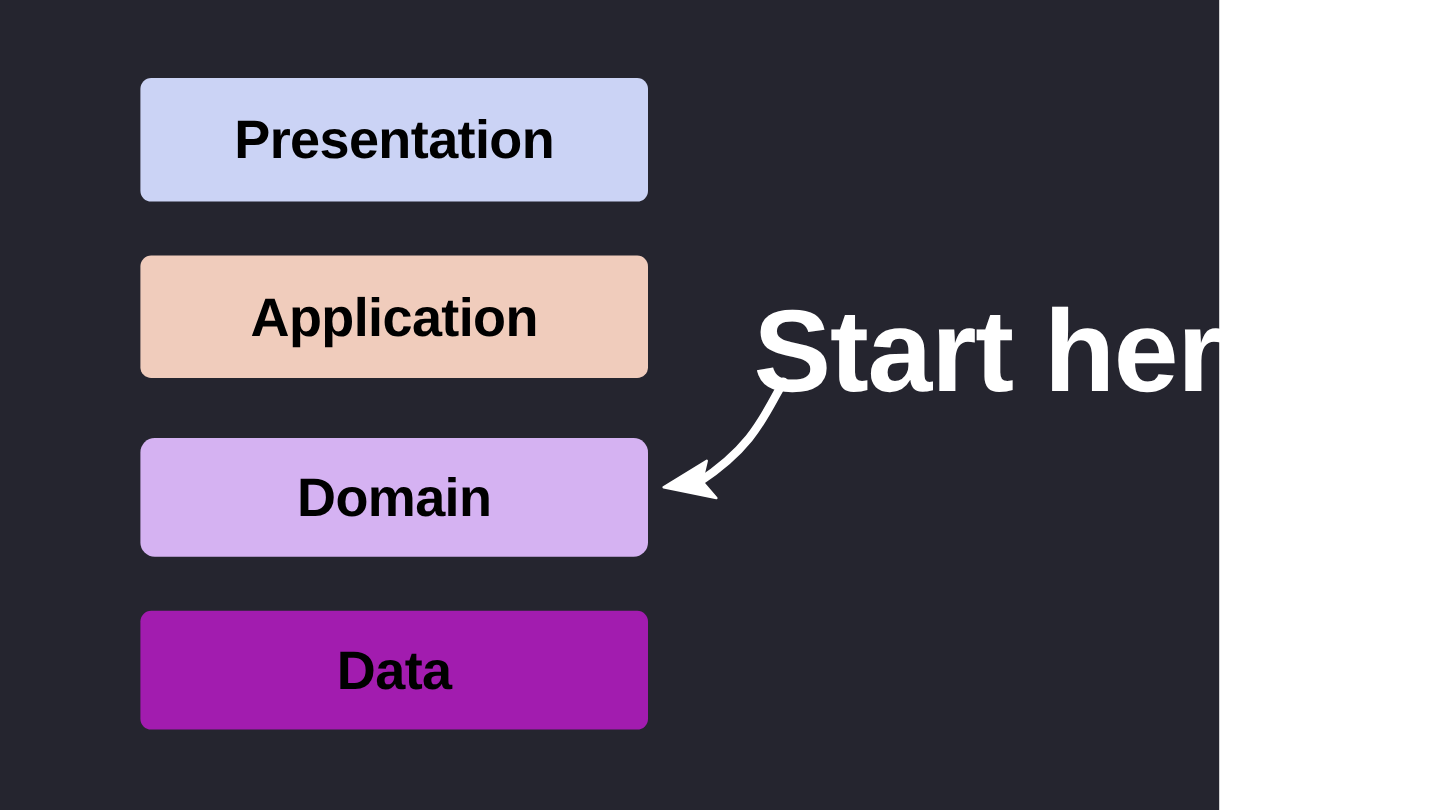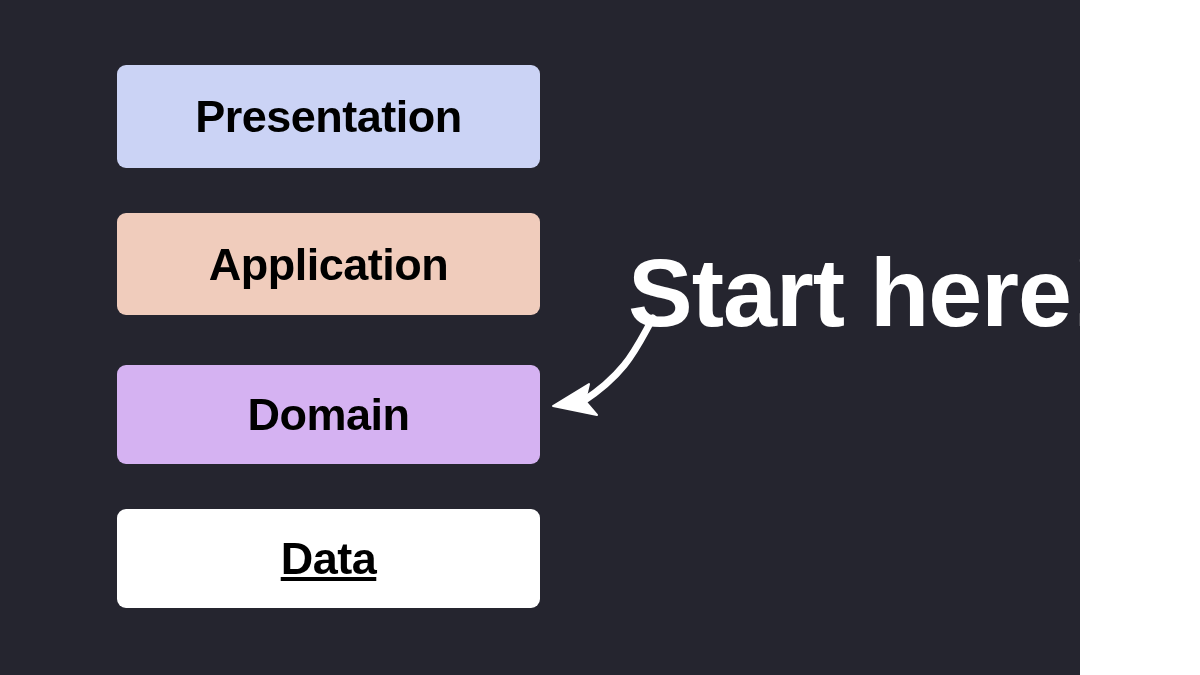--- a/index.html
+++ b/index.html
@@ -8,23 +8,24 @@
     padding: 0;
   }
   body {
     width: 1200px;
     height: 675px;
     overflow: hidden;
     font-family: "Liberation Sans", "DejaVu Sans", sans-serif;
   }
   #canvas {
     position: relative;
-    width: 1080px;
+    width: 972px;
     height: 675px;
     background: #25252F;
+    padding-left: 44px;
   }
 
   
   .layer-stack {
     position: absolute;
     left: 117px;
     top: 65px;
     width: 423px;
   }
   .layer-box {
@@ -83,25 +84,25 @@
   <div class="layer-stack">
 
     <div class="layer-box layer-0" id="layer-box-0" style="background: rgb(203, 211, 245);">
       <span class="layer-label" id="layer-label-0" style="color: rgb(0, 0, 0);">Presentation</span>
     </div>
 
     <div class="layer-box layer-1" id="layer-box-1" style="background: rgb(240, 204, 188);">
       <span class="layer-label" id="layer-label-1" style="color: rgb(0, 0, 0);">Application</span>
     </div>
 
-    <div class="layer-box layer-2" id="layer-box-2" style="background: rgb(213, 178, 242);">
+    <div class="layer-box layer-2" id="layer-box-2" style="background: rgb(213, 178, 242); border-radius: 12px;">
       <span class="layer-label" id="layer-label-2" style="color: rgb(0, 0, 0);">Domain</span>
     </div>
 
-    <div class="layer-box layer-3" id="layer-box-3" style="background: #ffffff; text-decoration: underline;">
+    <div class="layer-box layer-3" id="layer-box-3" style="background: #a21caf;">
       <span class="layer-label" id="layer-label-3" style="color: rgb(0, 0, 0);">Data</span>
     </div>
 
   </div>
 
   <div class="annotation-text" id="annotation-text" style="color: rgb(255, 255, 255);">Start here!</div>
 
   <svg class="annotation-arrow" id="annotation-arrow" viewBox="0 0 170 130" width="170" height="130">
     <path id="arrow-shaft" d="M 113 18 C 97 46, 88 72, 42 102" fill="none" stroke="#FFFFFF" stroke-width="7" stroke-linecap="round"></path>
     <path id="arrow-head" d="M 13 106 L 49 84 L 45 101 L 57 115 Z" fill="#FFFFFF" stroke="#FFFFFF" stroke-width="2" stroke-linejoin="round"></path>

